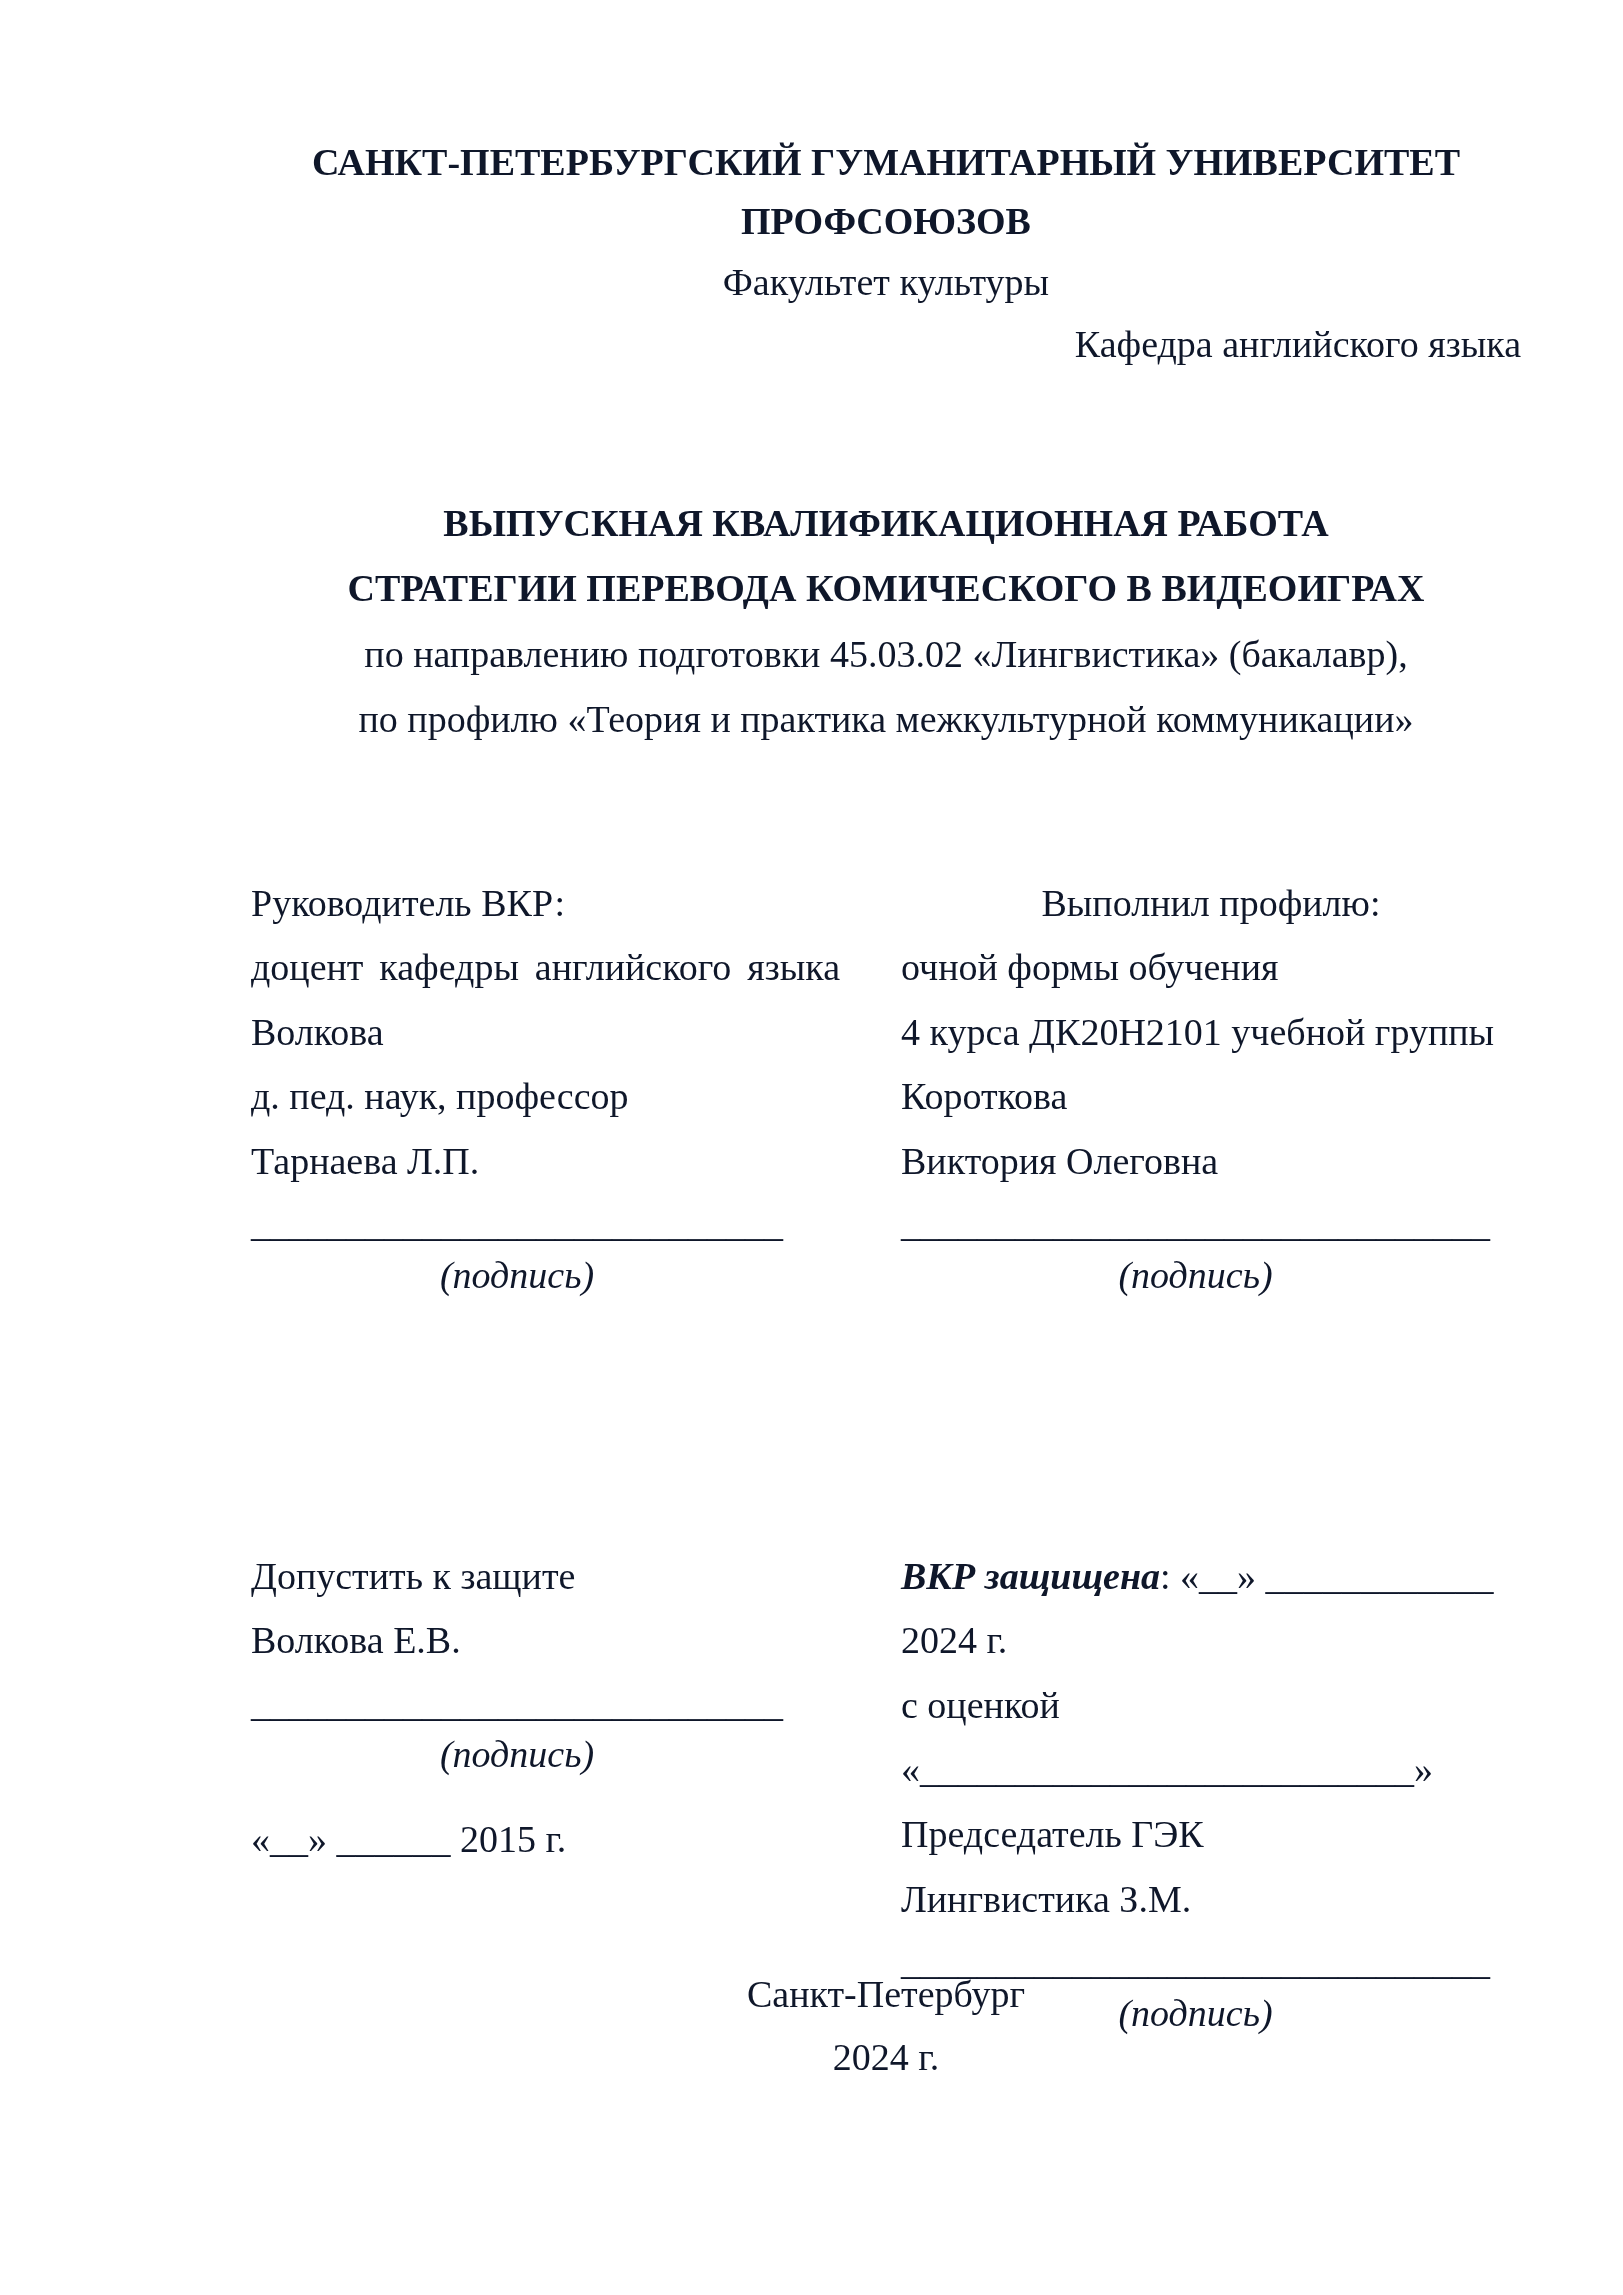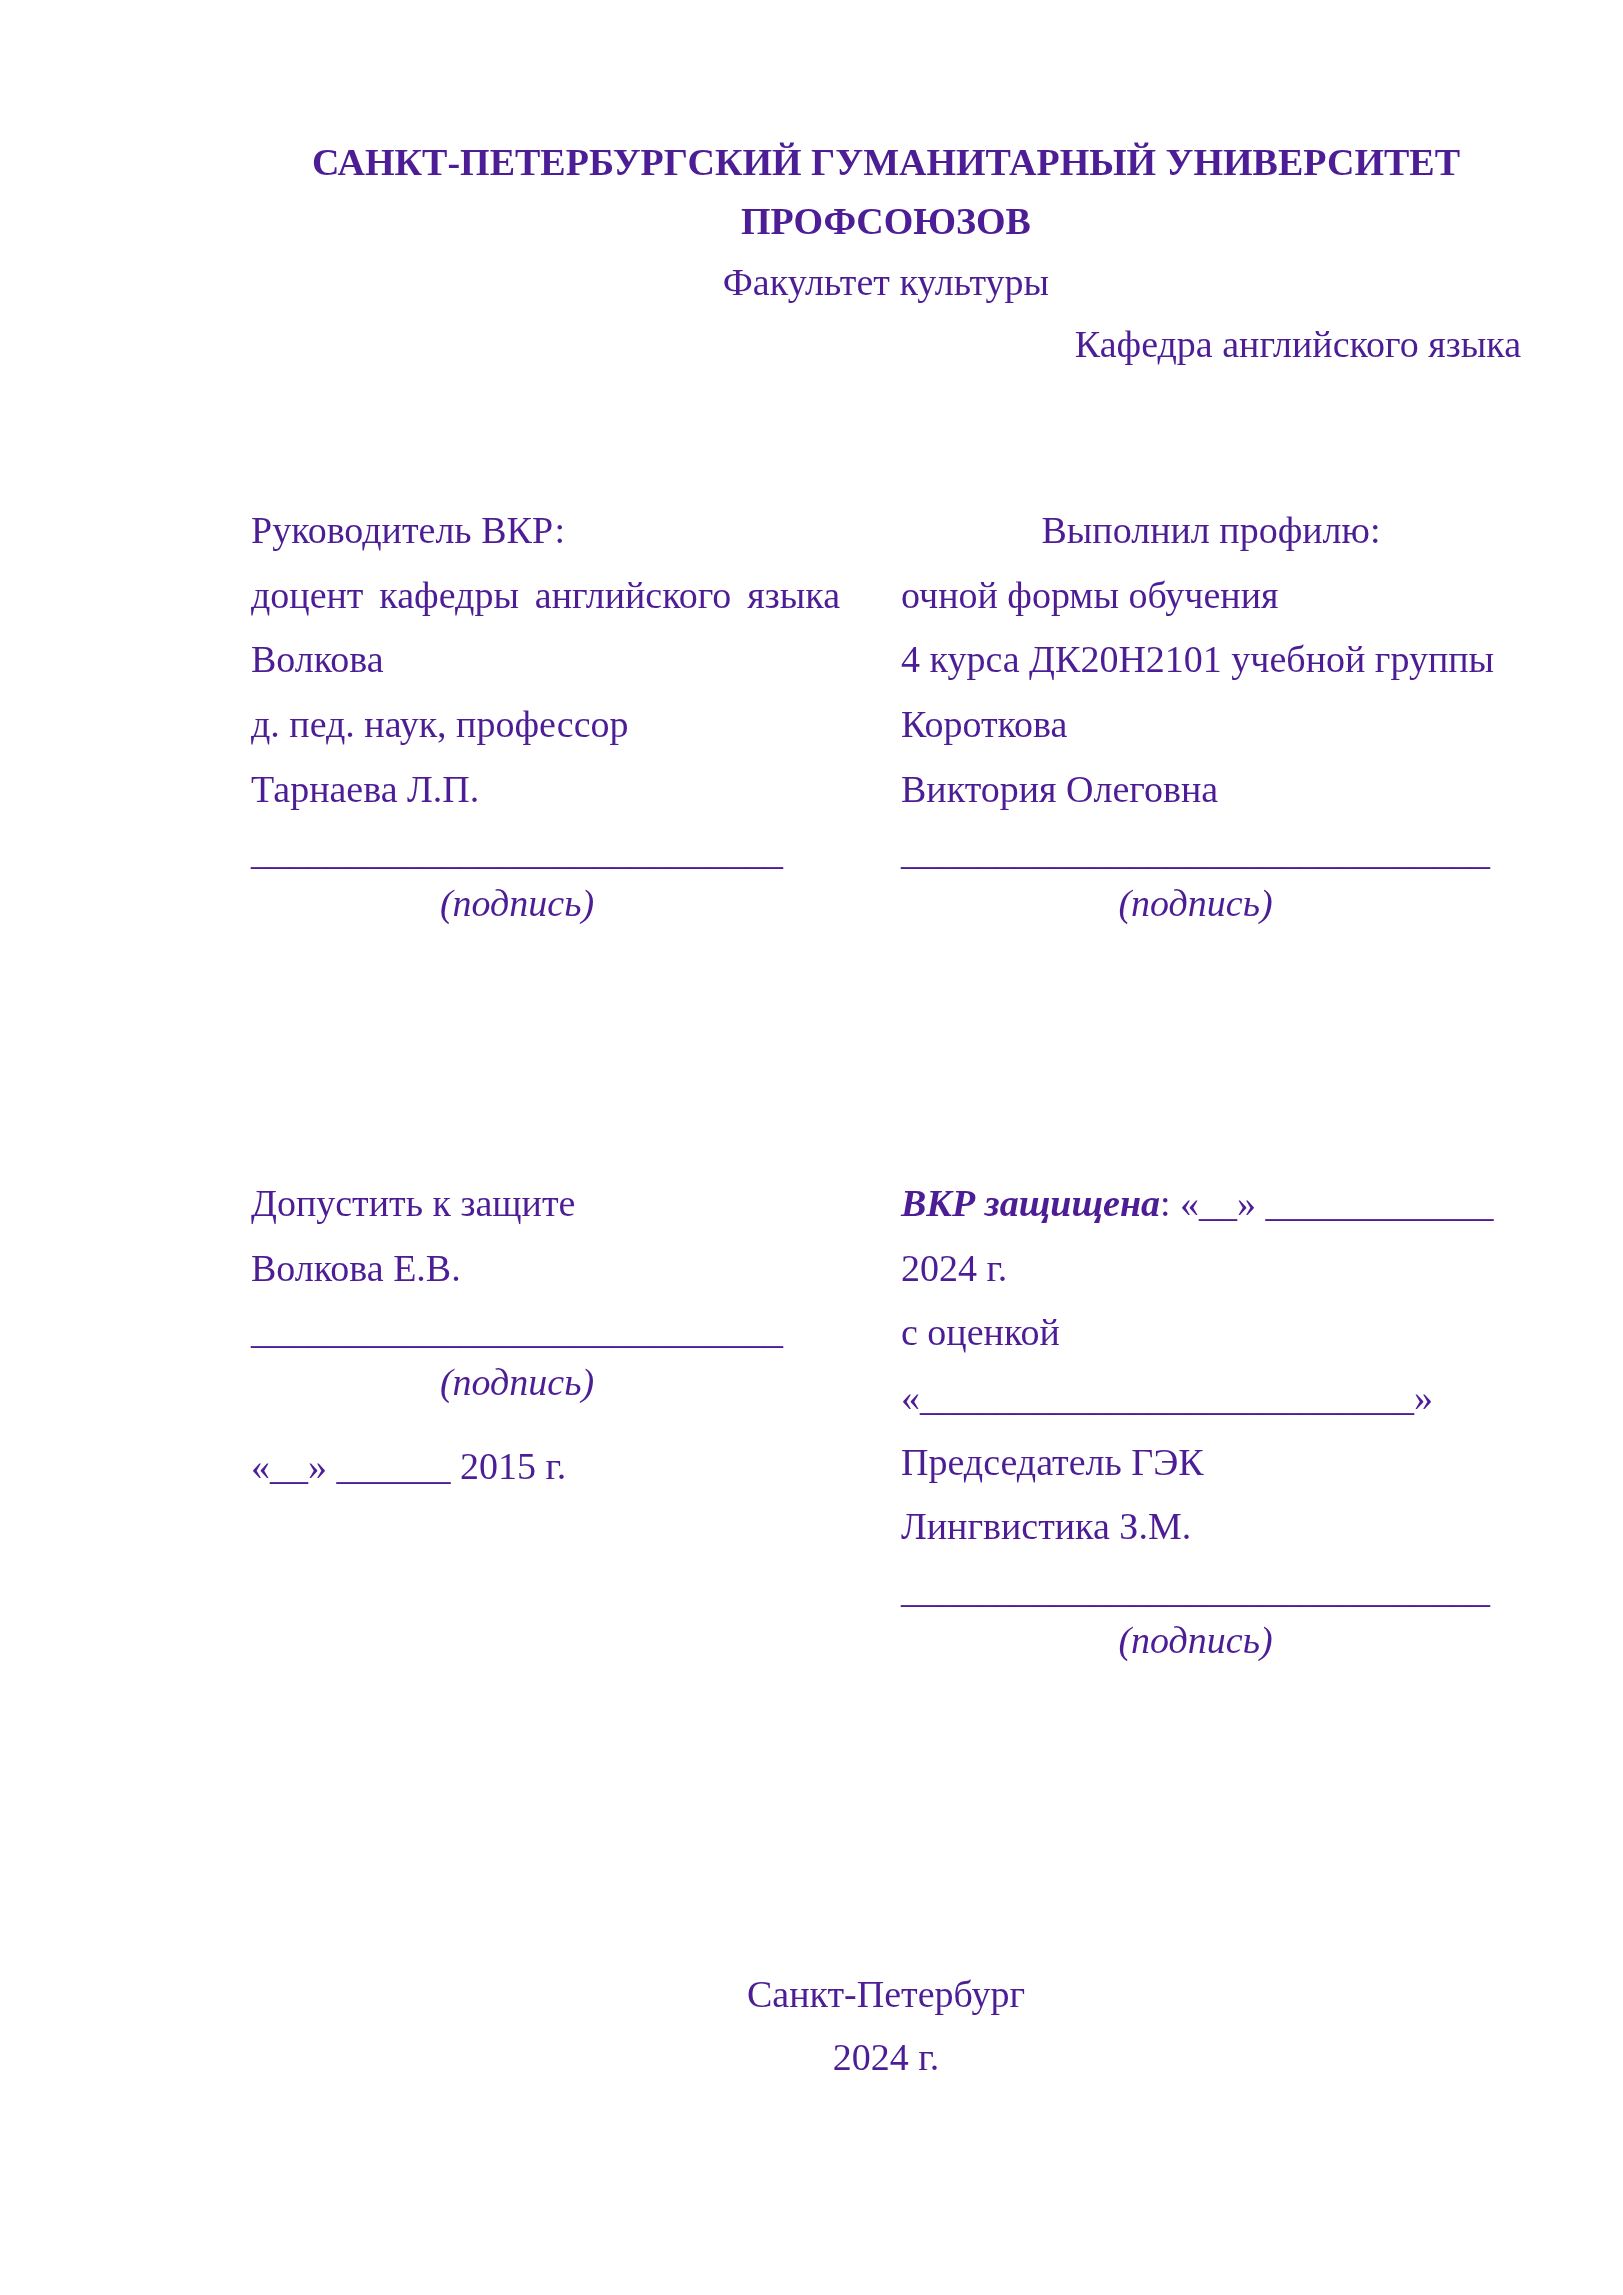--- a/index.html
+++ b/index.html
@@ -1,21 +1,21 @@
 <!DOCTYPE html>
 <html style="font-size:12.6px"><head>
 <meta charset="utf-8">
 <style>
   html, body { margin: 0; padding: 0; background: #ffffff; }
   .page {
     position: relative;
     width: 1623px;
     height: 2295px;
     background: #ffffff;
-    color: #4c1d95;
+    color: #0f172a;
     font-family: "Liberation Serif", serif;
     font-size: 38px;
     box-sizing: border-box;
     padding: 133px 102px 0 251px;
     overflow: hidden;
   }
   .bold { font-weight: bold; font-style: italic; }
 
   .hdr-university { font-weight: bold; text-align: center; line-height: 1.55; }
   .hdr-faculty { text-align: center; line-height: 1.65; }
@@ -46,20 +46,26 @@
 </style>
 </head>
 <body>
 
 <div class="page">
 
   <div class="hdr-university">САНКТ-ПЕТЕРБУРГСКИЙ ГУМАНИТАРНЫЙ УНИВЕРСИТЕТ ПРОФСОЮЗОВ</div>
   <div class="hdr-faculty">Факультет культуры</div>
   <div class="hdr-department">Кафедра английского языка</div>
 
+  <div class="title-block">
+    <div class="t-bold">ВЫПУСКНАЯ КВАЛИФИКАЦИОННАЯ РАБОТА</div>
+    <div class="t-bold">СТРАТЕГИИ ПЕРЕВОДА КОМИЧЕСКОГО В ВИДЕОИГРАХ</div>
+    <div>по направлению подготовки 45.03.02 «Лингвистика» (бакалавр),</div>
+    <div>по профилю «Теория и практика межкультурной коммуникации»</div>
+  </div>
 
   <div class="columns section-1">
     <div class="col-left">
       <div>Руководитель ВКР:</div>
       <div class="justify-spread">доцент кафедры английского языка</div>
       <div>Волкова</div>
       <div>д. пед. наук, профессор</div>
       <div>Тарнаева Л.П.</div>
       <div class="sig-block">
         <span class="sig-line">____________________________</span>

